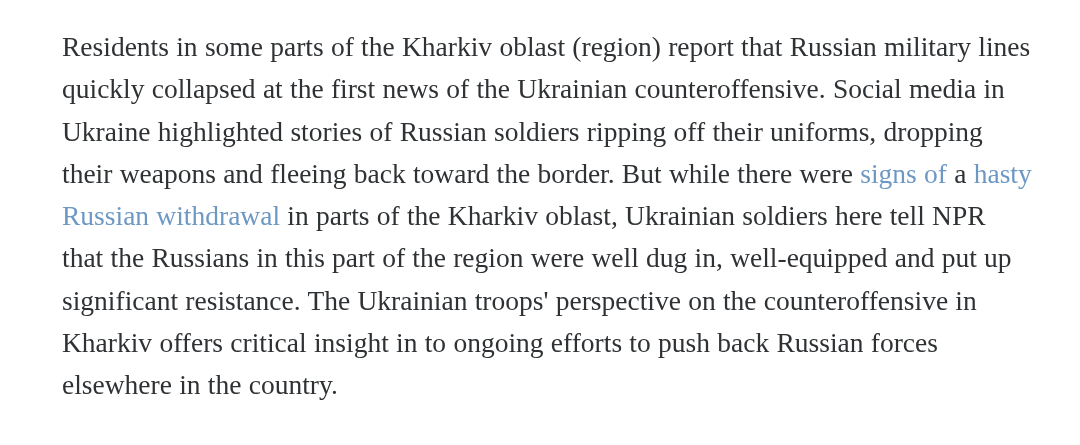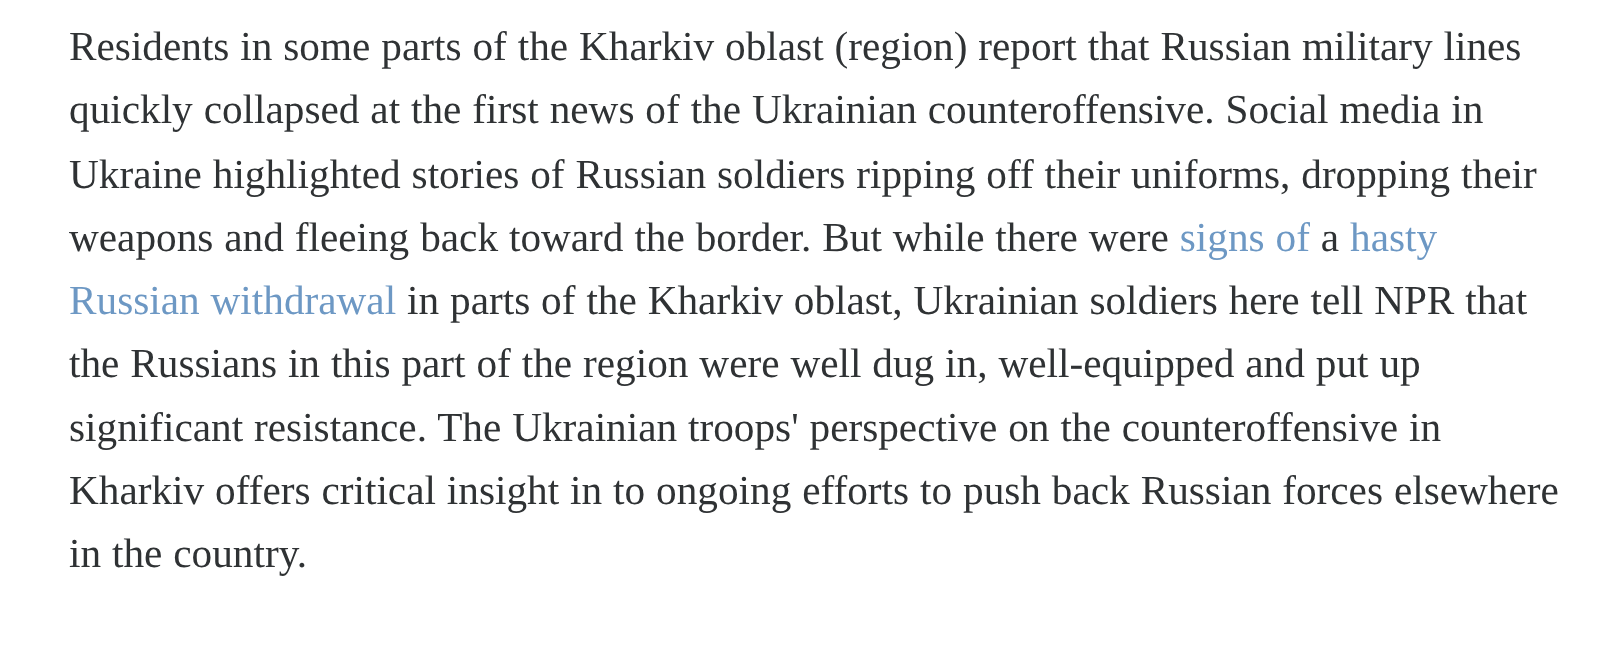--- a/index.html
+++ b/index.html
@@ -12,21 +12,21 @@
     height: 445px;
     overflow: hidden;
     font-family: "Liberation Serif", serif;
   }
   .article-body {
     box-sizing: border-box;
     width: 1080px;
     padding: 10px 30px 0 46px;
   }
   .paragraph {
-    margin: 0;
+    margin: 16px;
     font-family: "Liberation Serif", serif;
     font-size: 27.5px;
     line-height: 42.3px;
     color: #2f3234;
     letter-spacing: 0.0px;
     word-spacing: 0.4px;
     text-align: left;
   }
   .link {
     color: #6d98c4;

